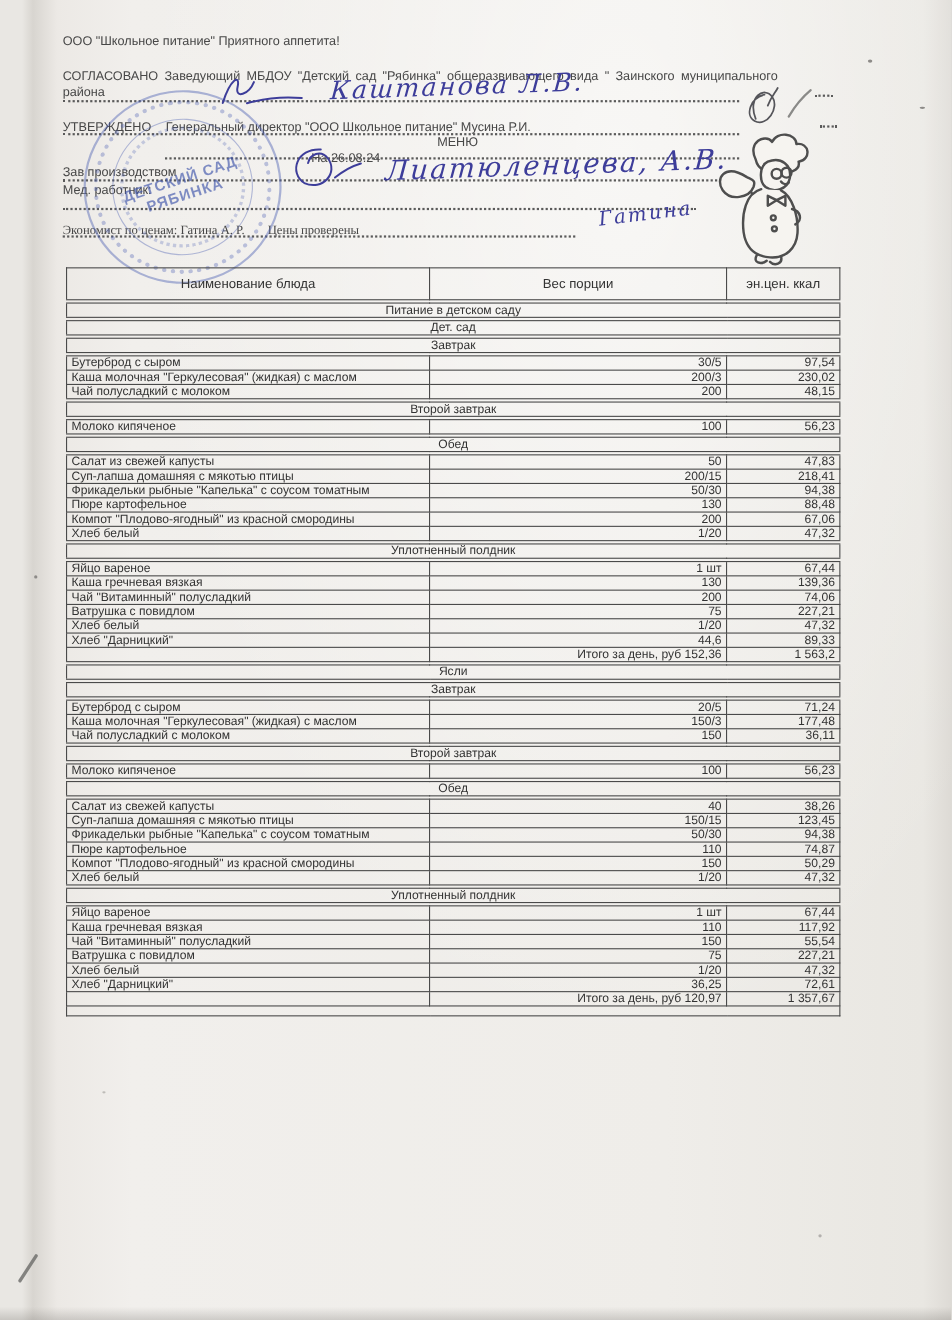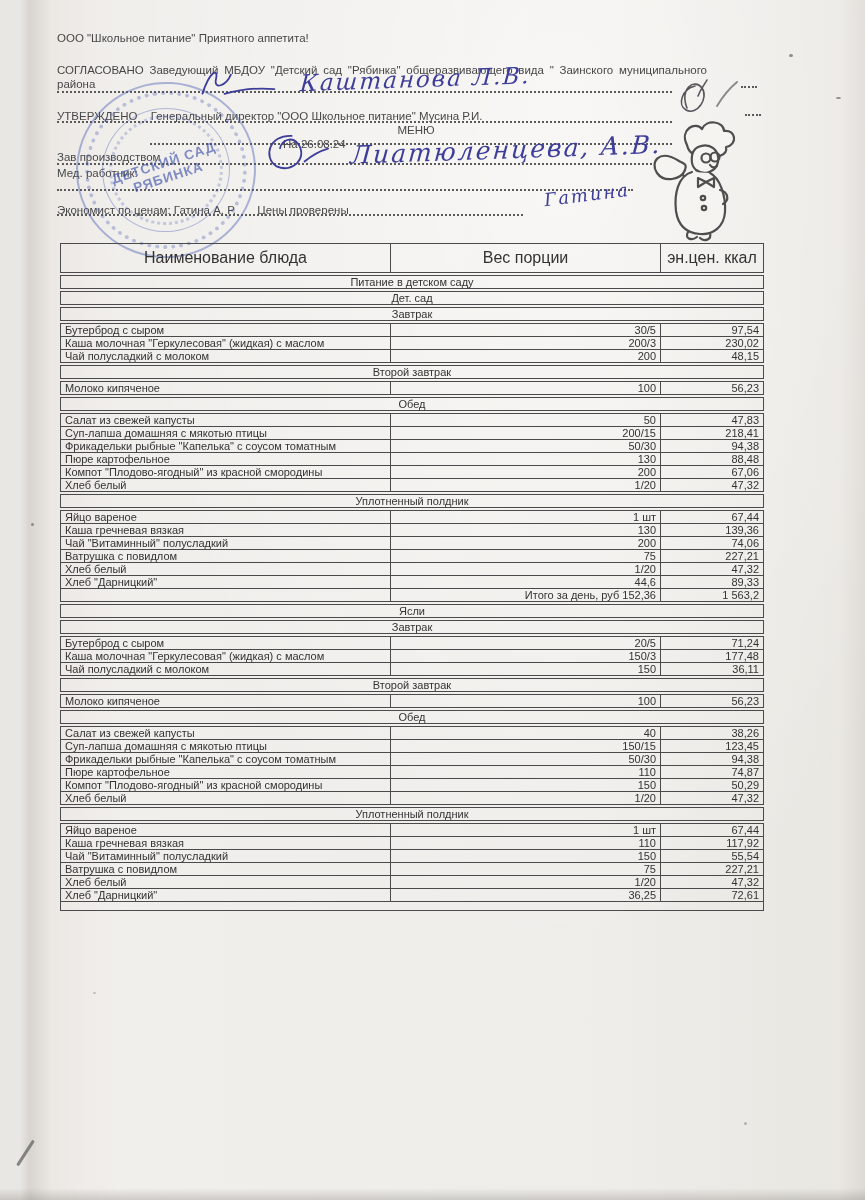--- a/index.html
+++ b/index.html
@@ -42,21 +42,21 @@
   .sig2 .sig-text{font-size:25px;margin-left:20px;transform:skewX(-6deg);}
   .sig3{left:544px;top:184px;transform:rotate(-7deg);}
   .sig3 .sig-text{font-size:18px;}
 
   
   .menu-table{border-collapse:collapse;table-layout:fixed;width:703px;font-size:11px;color:#333;}
   .menu-table col.c1{width:330px;}
   .menu-table col.c2{width:270px;}
   .menu-table col.c3{width:103px;}
   .menu-table th,.menu-table td{border:1px solid #4a4a4a;padding:0 4px;line-height:12px;overflow:hidden;white-space:nowrap;}
-  .menu-table th{height:28px;font-weight:normal;text-align:center;font-size:16px;}
+  .menu-table th{height:28px;font-weight:normal;text-align:center;font-size:12px;}
   .menu-table td{height:12px;}
   .menu-table td.section{text-align:center;border-top:4px double #4a4a4a;border-bottom:4px double #4a4a4a;}
   .menu-table td.num{text-align:right;}
   .menu-table td.total-label{text-align:right;margin-left:36px;}
   .menu-table td.spacer{height:8px;}
 </style>
 </head>
 <body>
 
 <div class="page">
@@ -88,21 +88,21 @@
   <div class="abs doc-text menu-center">МЕНЮ</div>
   <div class="abs doc-text menu-date">На 26.08.24</div>
 
   <div class="abs dotted" style="left:150px;top:143px;width:522px;"></div>
   <div class="abs doc-text" style="left:57px;top:150px;">Зав производством</div>
   <div class="abs dotted" style="left:57px;top:163px;width:615px;"></div>
 
   <div class="abs doc-text" style="left:57px;top:166px;">Мед. работник:</div>
   <div class="abs dotted" style="left:57px;top:189px;width:576px;"></div>
 
-  <div class="abs doc-text" style="left:57px;top:203px;">
+  <div class="abs doc-text" style="left:57px;top:203px;font-family:Liberation Serif, serif;">
     <span>Экономист по ценам: Гатина А. Р.</span>
     <span style="margin-left:18px;">Цены проверены</span>
   </div>
   <div class="abs dotted" style="left:57px;top:214px;width:466px;"></div>
 
   <div class="abs stamp">
     <div class="ring-a"></div>
     <div class="ring-b"></div>
     <div class="ring-c"></div>
     <div class="stamp-center">
@@ -364,19 +364,24 @@
             <td>Хлеб белый</td>
             <td class="num">1/20</td>
             <td class="num">47,32</td>
           </tr>
           <tr>
             <td>Хлеб "Дарницкий"</td>
             <td class="num">36,25</td>
             <td class="num">72,61</td>
           </tr>
           <tr>
+            <td></td>
+            <td class="total-label">Итого за день, руб 120,97</td>
+            <td class="num">1 357,67</td>
+          </tr>
+          <tr>
             <td class="spacer" colspan="3"></td>
           </tr>
         </tbody>
     </table>
   </div>
 
 </div>
 
 </body></html>

